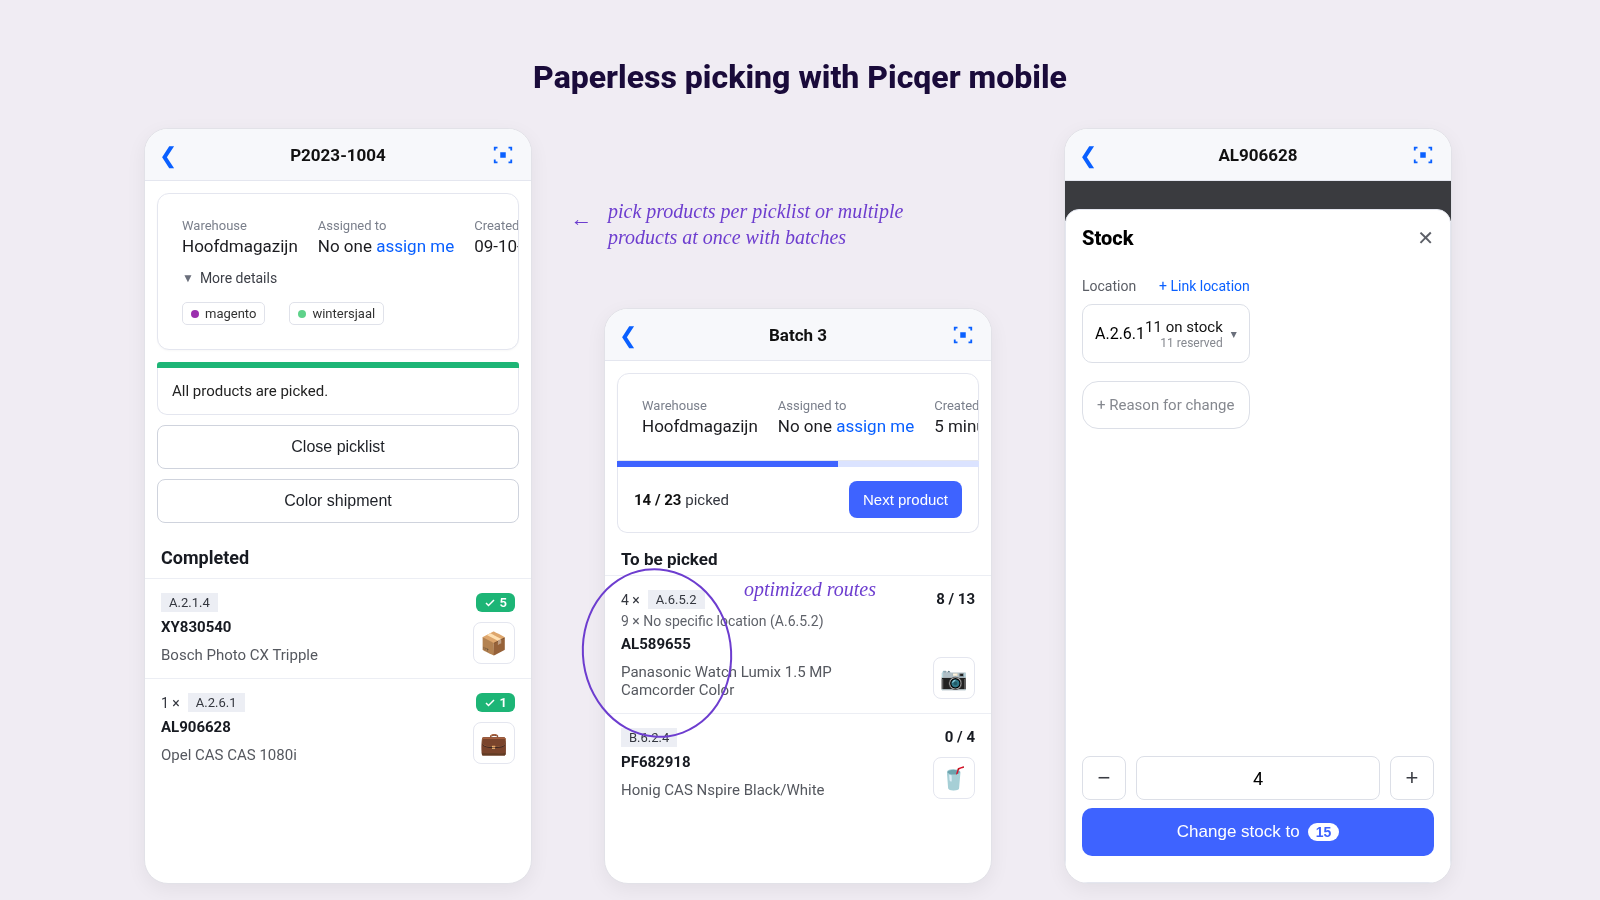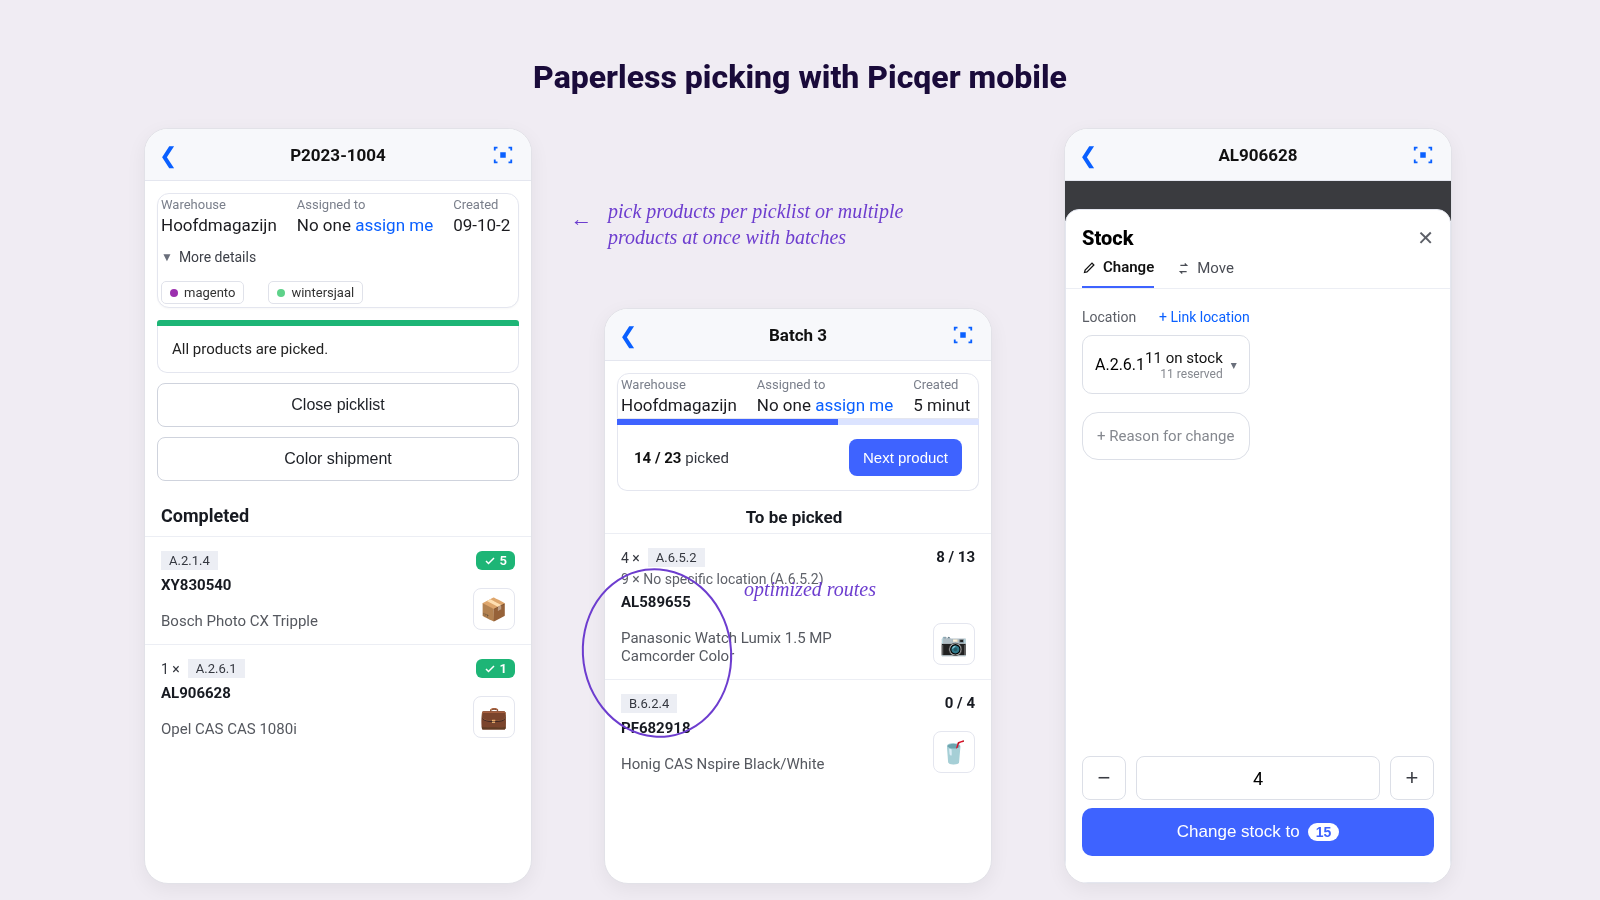--- a/index.html
+++ b/index.html
@@ -56,21 +56,21 @@
     width: 28px; height: 28px; color: #0a60ff; cursor: pointer;
     display:flex;align-items:center;justify-content:center;
   }
   .nav-scan svg { width: 22px; height: 22px; stroke: currentColor; fill: none; stroke-width: 2; }
 
   .card {
     margin: 12px;
     background: #fff;
     border: 1px solid #e4e6ef;
     border-radius: 12px;
-    padding: 3px;
+    padding: 24px;
     box-shadow: 0 1px 2px rgba(0,0,0,0.03);
   }
   .meta-row { display:flex; gap: 20px; }
   .meta-col { flex: none; }
   .meta-label { font-size: 13px; color: #7a7f8b; margin-bottom: 3px; }
   .meta-value { font-size: 17px; color: #1b1b1f; white-space: nowrap; }
   .assign-link { color: #0a60ff; cursor:pointer; }
 
   .more-details { font-size: 14px; color: #3c3f47; margin-top: 14px; cursor:pointer; display:flex; align-items:center; gap:6px; }
   .chev { font-size: 12px; color: #6a6f7b; }
@@ -99,21 +99,21 @@
     border-top: 1px solid #eceef4;
     position: relative;
   }
   .item .top-row { display:flex; align-items:center; gap:8px; }
   .loc-chip {
     display:inline-block; background:#eceef4; border-radius:0;
     padding:2px 8px; font-size:13px; color:#34373f;
   }
   .qty { font-size:14px; color:#34373f; }
   .sku { font-weight:700; font-size:15px; color:#171a21; margin-top:6px; }
-  .pname { font-size:15px; color:#55585f; margin-top:18px; max-width: 280px; }
+  .pname { font-size:15px; color:#55585f; margin-top:10px; max-width: 280px; }
   .thumb {
     position:absolute; right:16px; bottom:14px; width:42px; height:42px;
     border:1px solid #e4e6ef; border-radius:8px; background:#fff;
     display:flex;align-items:center;justify-content:center; font-size:22px;
   }
   .pill {
     position:absolute; right:16px; top:14px;
     background:#1db576; color:#fff; border-radius:6px;
     padding:2px 8px; font-size:13px; font-weight:600;
     display:flex; align-items:center; gap:4px;
@@ -131,21 +131,21 @@
     display:flex; align-items:center; justify-content:space-between;
     padding: 14px 16px; background:#fff; border-bottom:1px solid #eceef4;
   }
   .pick-status-row .txt { font-size:15px; color:#34373f; }
   .pick-status-row .txt b { color:#111; }
   .btn-primary {
     background:#3e63ff; color:#fff; border:none; border-radius:8px;
     padding:10px 14px; font-size:15px; cursor:pointer;
   }
 
-  .sect-head { margin: 16px 16px 6px 8px; font-weight:700; font-size:17px; color:#171a21;text-align:center; }
+  .sect-head { margin: 16px 16px 6px 16px; font-weight:700; font-size:17px; color:#171a21; }
 
   .subline { font-size:14px; color:#5f626a; margin-top:4px; }
 
   
   .sheet-mask {
     height: 40px; background:#3a3b3f;
   }
   .sheet {
     position:absolute; left:0; right:0; top:80px; bottom:0;
     background:#fff; border-radius:14px 14px 0 0;
@@ -384,34 +384,20 @@
             <path d="M3 7V4h3M21 7V4h-3M3 17v3h3M21 17v3h-3"></path>
             <rect x="9" y="9" width="6" height="6" fill="currentColor" stroke="none"></rect>
           </svg>
       </span>
     </div>
     <div class="sheet-mask"></div>
     <div class="sheet">
       <div class="sheet-head">
         <span class="sheet-title">Stock</span>
         <span class="close-x">✕</span>
-      </div>
-      <div class="tabs2">
-        <div class="tab2 active">
-          <svg viewBox="0 0 24 24">
-              <path d="M4 20l4-1 11-11-3-3L5 16l-1 4z"></path>
-            </svg>
-          <span>Change</span>
-        </div>
-        <div class="tab2">
-          <svg viewBox="0 0 24 24">
-              <path d="M7 7h10l-3-3M17 17H7l3 3"></path>
-            </svg>
-          <span>Move</span>
-        </div>
       </div>
       <div class="sheet-body">
         <div style="padding-top:14px;">
           <div class="row-between">
             <span class="loc-label">Location</span>
             <span class="link-loc">+ Link location</span>
           </div>
           <div class="loc-box">
             <span>A.2.6.1</span>
             <div class="right">

